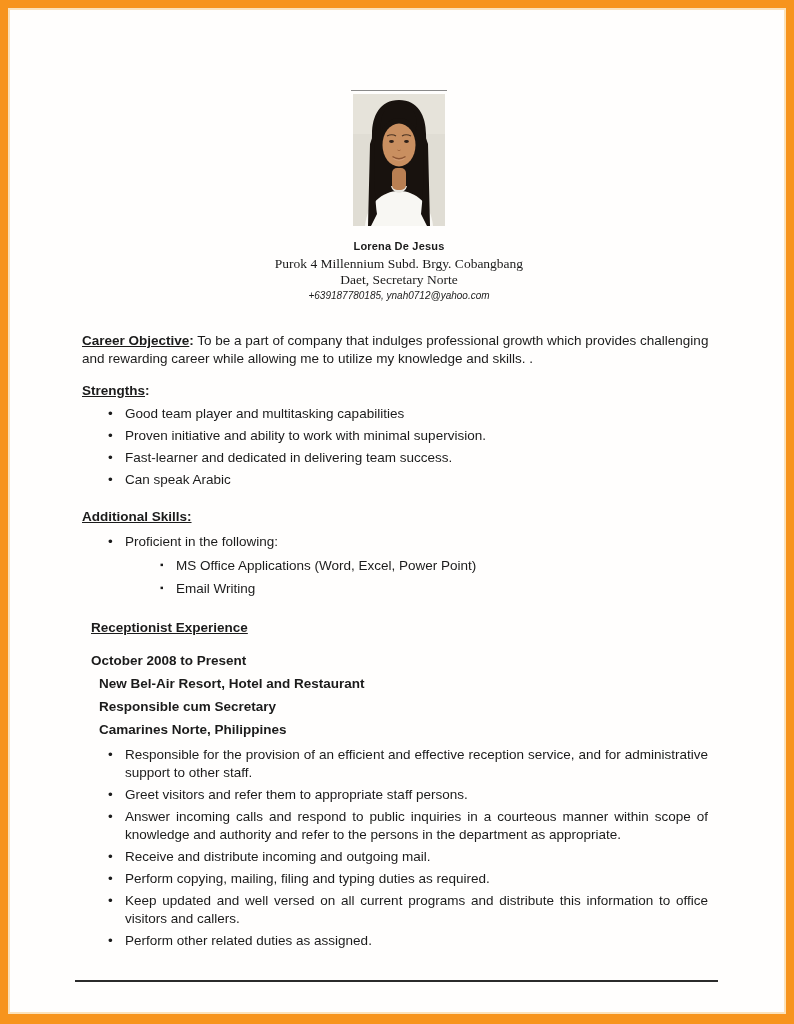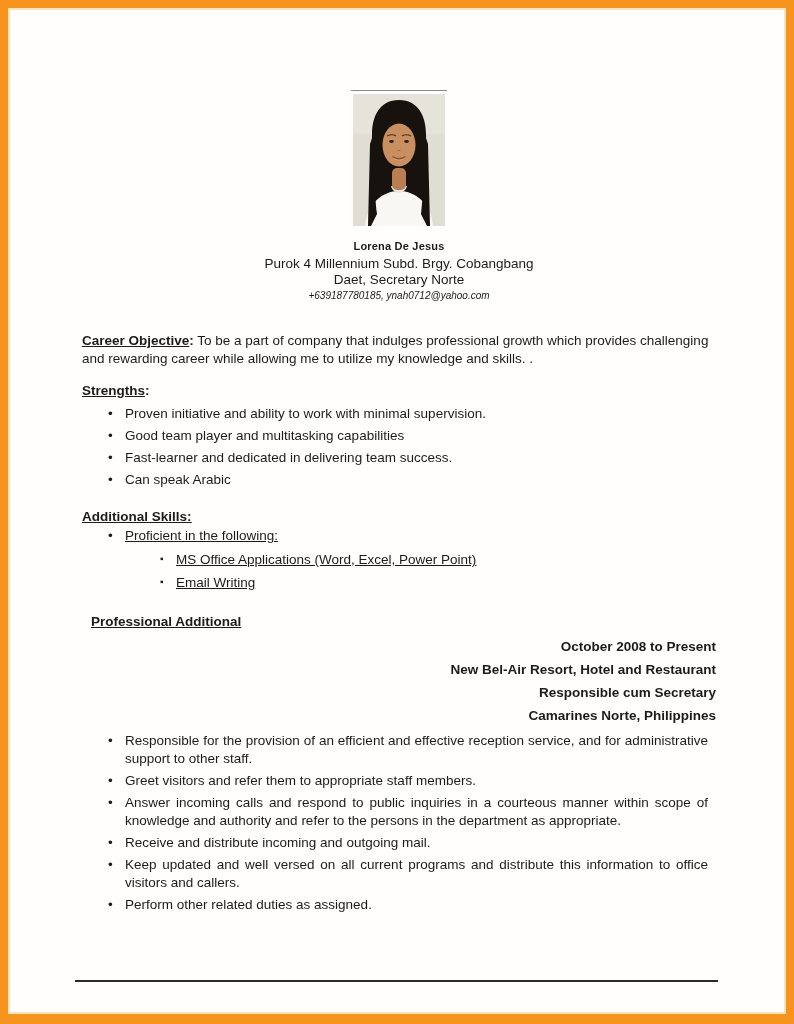--- a/index.html
+++ b/index.html
@@ -17,45 +17,45 @@
     color:#1b1b1b;
   }
   .content { padding:0 70px 0 74px; }
 
   
   .photo-block { text-align:center; margin-top:82px; }
   .photo-rule { width:96px; height:1px; background:#8a8a8a; margin:0 auto 3px auto; }
   .photo-frame { width:92px; height:132px; margin:0 auto; display:block; }
   .name-block { text-align:center; margin-top:10px; }
   .person-name { font-size:11px; font-weight:bold; line-height:20px; letter-spacing:.2px; }
-  .addr-line { font-size:13.5px; line-height:16px; }
+  .addr-line { font-size:13.5px; line-height:16px;font-family:Liberation Serif, serif; }
   .contact-line { font-size:10px; line-height:16px; font-style:italic; }
 
   
   .section-objective { margin-top:28px; line-height:18px; }
   .heading-underline { font-weight:bold; text-decoration:underline; }
   .heading-sep { font-weight:bold; }
   .section-heading { font-size:13.5px; line-height:17px; }
 
   .section-strengths { margin-top:14px; }
-  .section-skills { margin-top:20px;text-decoration:underline; }
+  .section-skills { margin-top:20px; }
   .section-experience { margin-top:22px; }
   .indent-sm { margin-left:9px; }
 
   ul.bullet-list { list-style:none; margin:6px 0 0 0; padding:0; }
   li.bullet-item { position:relative; padding-left:43px; line-height:17px; margin-bottom:5px; }
   li.bullet-item::before { content:"\2022"; position:absolute; left:26px; top:0; }
 
   ul.sub-list { list-style:none; margin:7px 0 0 0; padding:0; }
   li.sub-item { position:relative; padding-left:94px; line-height:17px; margin-bottom:6px; }
   li.sub-item::before { content:"\25AA"; position:absolute; left:78px; top:-1px; font-size:10px; }
 
   .exp-line { font-weight:bold; line-height:17px; margin-bottom:6px; }
   .exp-line + .exp-line { margin-top:0;padding-left:8px; }
-  .exp-block { margin-top:8px;text-align:right; }
+  .exp-block { margin-top:16px; }
 
   ul.duty-list { list-style:none; margin:8px 6px 0 0; padding:0; }
   li.duty-item { position:relative; padding-left:43px; padding-right:2px; line-height:18px; margin-bottom:4px; text-align:justify; }
   li.duty-item::before { content:"\2022"; position:absolute; left:26px; top:0; }
 
   .bottom-rule { position:absolute; left:67px; top:972px; width:643px; height:2px; background:#2b2b2b; }
 </style>
 </head>
 <body>
 
@@ -93,55 +93,56 @@
   <div class="section-objective">
     <span class="heading-underline">Career Objective</span><span class="heading-sep">:</span>
     <span>To be a part of company that indulges professional growth which provides challenging and rewarding career while allowing me to utilize my knowledge and skills. .</span>
   </div>
 
   <div class="section-strengths">
     <div class="section-heading">
       <span class="heading-underline">Strengths</span><span class="heading-sep">:</span>
     </div>
     <ul class="bullet-list">
+      <li class="bullet-item">Good team player and multitasking capabilities</li>
       <li class="bullet-item">Proven initiative and ability to work with minimal supervision.</li>
-      <li class="bullet-item">Good team player and multitasking capabilities</li>
       <li class="bullet-item">Fast-learner and dedicated in delivering team success.</li>
       <li class="bullet-item">Can speak Arabic</li>
     </ul>
   </div>
 
   <div class="section-skills">
     <div class="section-heading">
       <span class="heading-underline">Additional Skills:</span>
     </div>
-    <ul class="bullet-list" style="margin-top:2px;">
+    <ul class="bullet-list" style="margin-top:8px;">
       <li class="bullet-item">Proficient in the following:</li>
     </ul>
     <ul class="sub-list">
       <li class="sub-item">MS Office Applications (Word, Excel, Power Point)</li>
       <li class="sub-item">Email Writing</li>
     </ul>
   </div>
 
   <div class="section-experience">
     <div class="section-heading indent-sm">
-      <span class="heading-underline">Professional Additional</span>
+      <span class="heading-underline">Receptionist Experience</span>
     </div>
     <div class="exp-block indent-sm">
       <div class="exp-line">October 2008 to Present</div>
       <div class="exp-line">New Bel-Air Resort, Hotel and Restaurant</div>
       <div class="exp-line">Responsible cum Secretary</div>
       <div class="exp-line">Camarines Norte, Philippines</div>
     </div>
     <ul class="duty-list">
       <li class="duty-item">Responsible for the provision of an efficient and effective reception service, and for administrative support to other staff.</li>
-      <li class="duty-item">Greet visitors and refer them to appropriate staff members.</li>
+      <li class="duty-item">Greet visitors and refer them to appropriate staff persons.</li>
       <li class="duty-item">Answer incoming calls and respond to public inquiries in a courteous manner within scope of knowledge and authority and refer to the persons in the department as appropriate.</li>
       <li class="duty-item">Receive and distribute incoming and outgoing mail.</li>
+      <li class="duty-item">Perform copying, mailing, filing and typing duties as required.</li>
       <li class="duty-item">Keep updated and well versed on all current programs and distribute this information to office visitors and callers.</li>
       <li class="duty-item">Perform other related duties as assigned.</li>
     </ul>
   </div>
 
 </div>
 
 <div class="bottom-rule"></div>
 
 </body></html>

